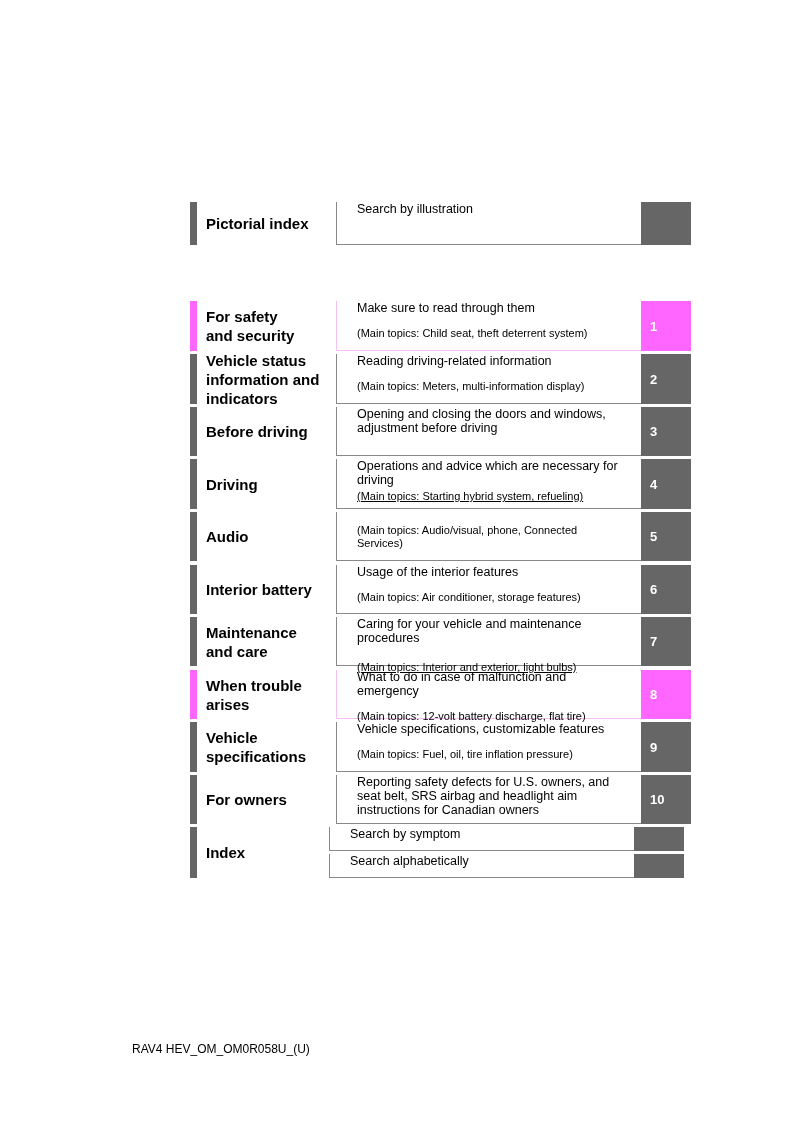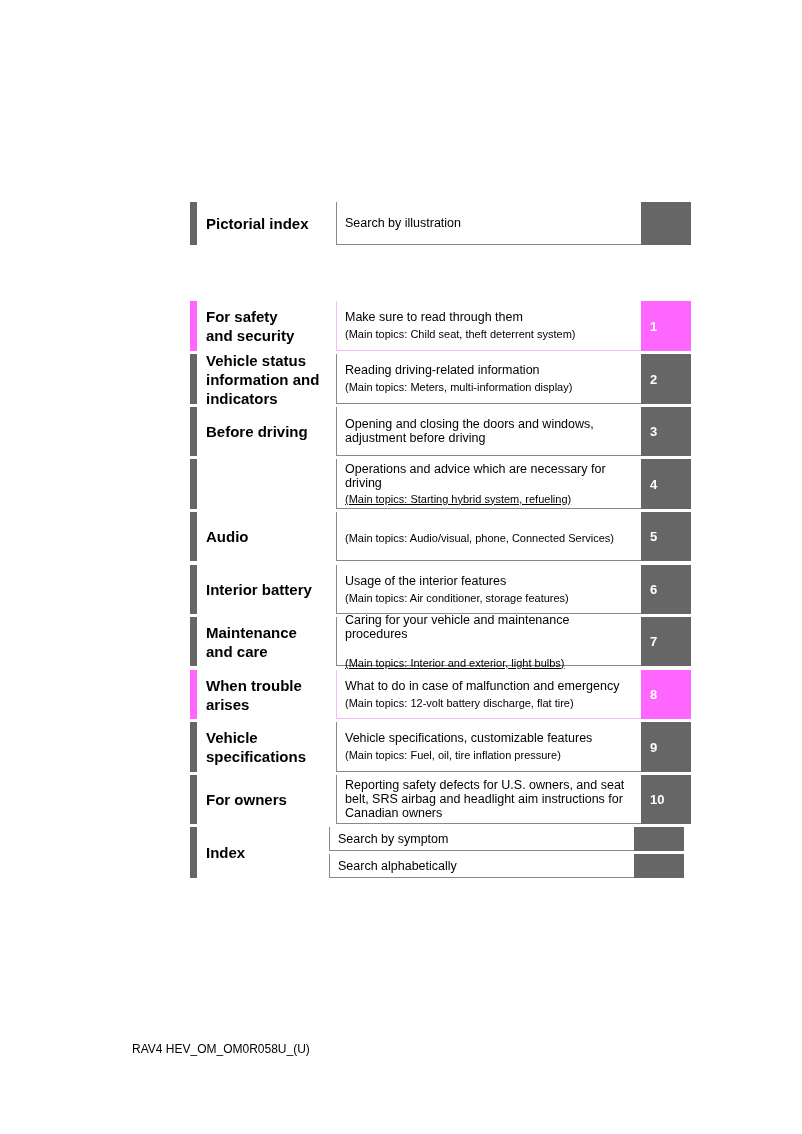--- a/index.html
+++ b/index.html
@@ -11,25 +11,25 @@
     .row { position: absolute; left: 190px; width: 501px; }
     .bar { position: absolute; left: 0; top: 0; bottom: 0; width: 7px; background: #666666; }
     .title {
       position: absolute; left: 16px; top: 0; bottom: 0; width: 130px;
       display: flex; align-items: center;
       font-weight: bold; font-size: 15px; line-height: 19px;
     }
     .mid {
       position: absolute; left: 146px; top: 0; bottom: 0; width: 305px;
       border-left: 1px solid #888888; border-bottom: 1px solid #888888;
-      box-sizing: border-box; padding: 0 8px;
-      display: flex; flex-direction: column; justify-content: center;
+      box-sizing: border-box; padding: 0 20px;
+      display: flex; flex-direction: column; 
     }
     .main { font-size: 12.5px; line-height: 14px; }
-    .topics { font-size: 11px; line-height: 13px; margin-top: 4px; }
+    .topics { font-size: 11px; line-height: 13px; margin-top: 12px; }
     .num {
       position: absolute; left: 451px; top: 0; bottom: 0; width: 50px;
       background: #666666; color: #fff; font-weight: bold; font-size: 13px;
       display: flex; align-items: center; padding-left: 9px; box-sizing: border-box;
     }
     .pink .bar, .pink .num { background: #ff66ff; }
     .pink .mid { border-left-color: #f5bff5; border-bottom-color: #f5bff5; }
     .idx-sub { position: absolute; left: 139px; width: 355px; }
     .idx-sub .mid { width: 305px; }
     .footer { position: absolute; left: 132px; top: 1042px; font-size: 12px; }
@@ -74,20 +74,21 @@
   <div class="bar"></div>
   <div class="title">Before driving</div>
   <div class="mid">
     <div class="main">Opening and closing the doors and windows, adjustment before driving</div>
   </div>
   <div class="num">3</div>
 </div>
 
 <div class="row" style="top:459px;height:50px;">
   <div class="bar"></div>
+  <div class="title">Driving</div>
   <div class="mid">
     <div class="main">Operations and advice which are necessary for driving</div>
     <div class="topics" style="margin-top:3px;text-decoration:underline;">(Main topics: Starting hybrid system, refueling)</div>
   </div>
   <div class="num">4</div>
 </div>
 
 <div class="row" style="top:512px;height:49px;">
   <div class="bar"></div>
   <div class="title">Audio</div>

